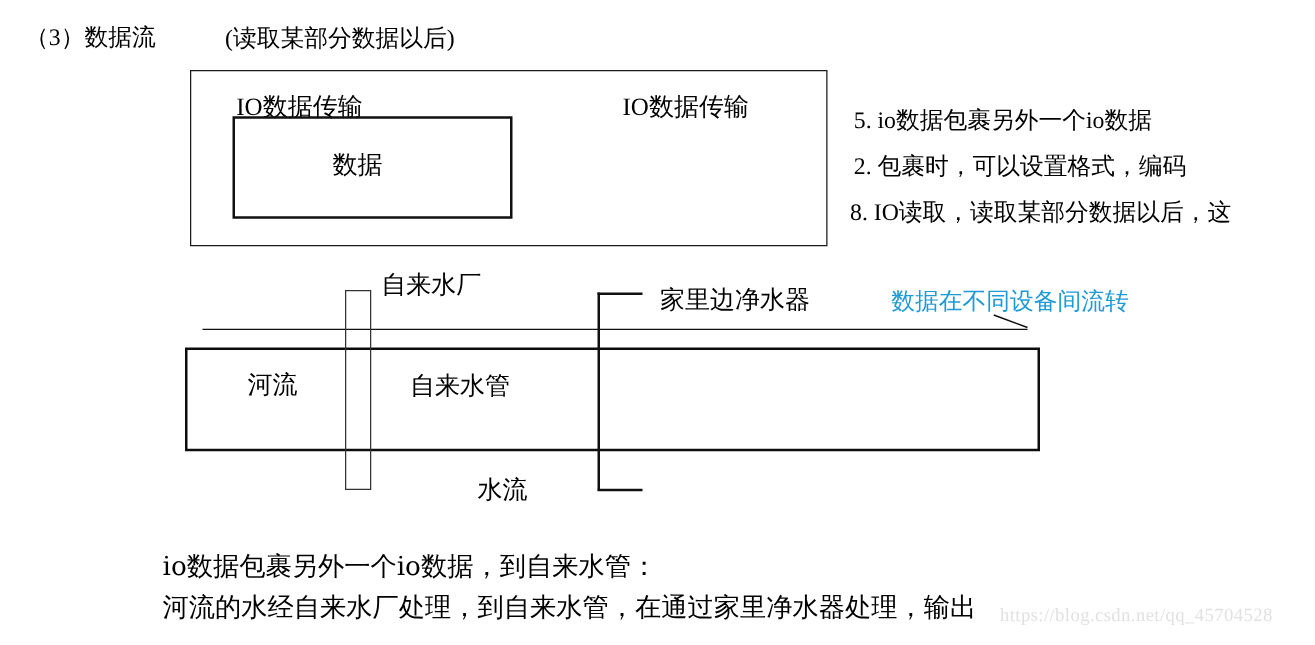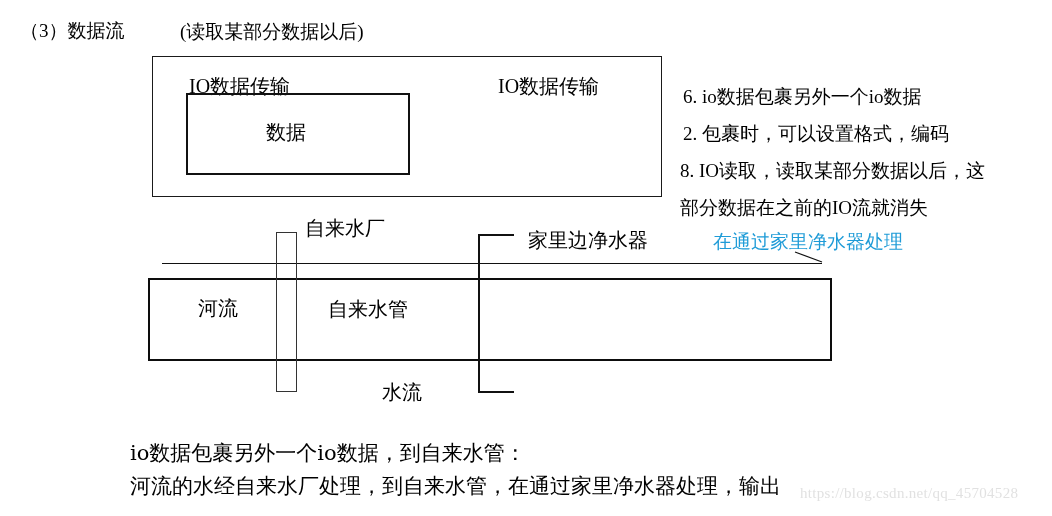--- a/index.html
+++ b/index.html
@@ -57,26 +57,25 @@
 <div class="abs sans title">（3）数据流</div>
 <div class="abs sans subtitle">(读取某部分数据以后)</div>
 
 <div class="box outer-box"></div>
 <div class="abs sans lbl io-left">IO数据传输</div>
 <div class="box inner-box"></div>
 <div class="abs sans lbl io-right">IO数据传输</div>
 <div class="abs sans lbl data-lbl">数据</div>
 
 <div class="abs sans notes">
-  <div class="indent">6. io数据包裹另外一个io数据</div>
+  <div class="indent">5. io数据包裹另外一个io数据</div>
   <div class="indent">2. 包裹时，可以设置格式，编码</div>
   <div>8. IO读取，读取某部分数据以后，这</div>
-  <div>部分数据在之前的IO流就消失</div>
 </div>
-<div class="abs sans note-blue" style="color:#1E9BD7;">在通过家里净水器处理</div>
+<div class="abs sans note-blue" style="color:#1E9BD7;">数据在不同设备间流转</div>
 
 <div class="hline" style="left:162px; top:263px; width:660px;"></div>
 <svg class="diag" width="1052" height="516">
   <line x1="795" y1="252" x2="822" y2="262" stroke="#111" stroke-width="1.2"></line>
 </svg>
 
 <div class="big-rect" style="left:148px; top:278px; width:684px; height:83px;"></div>
 
 <div class="vrect" style="left:276px; top:232px; width:21px; height:160px;"></div>
 

